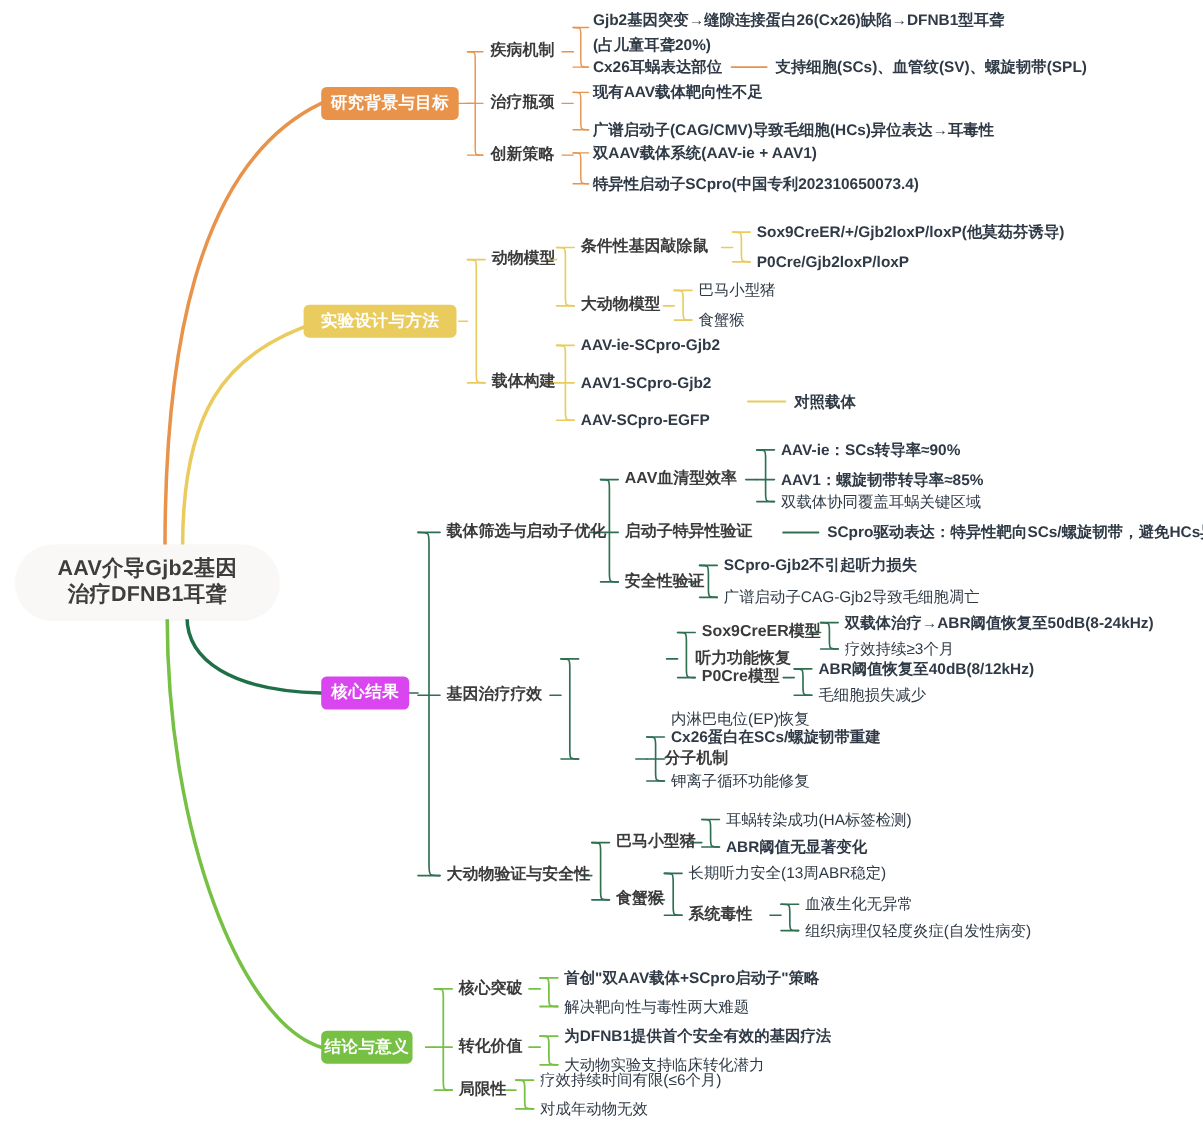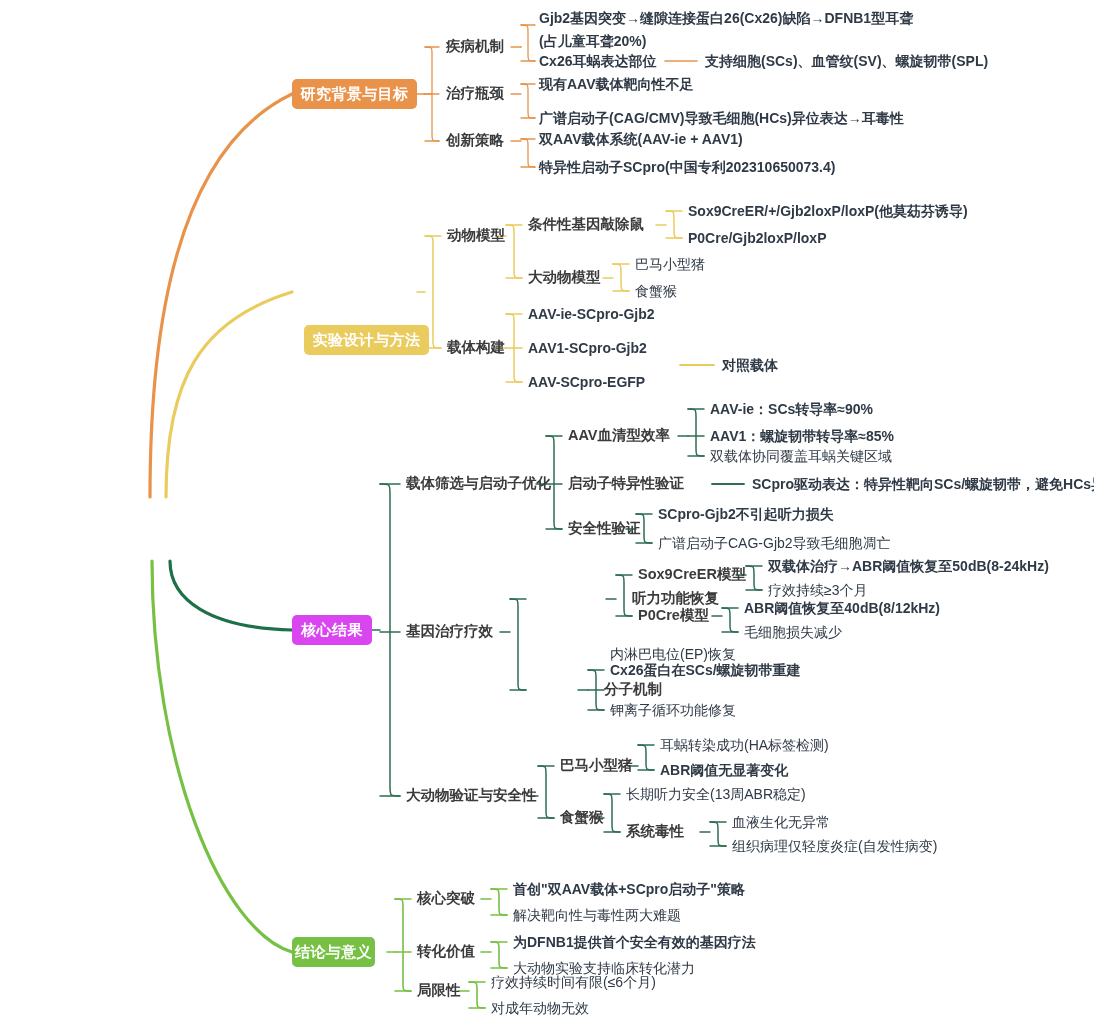--- a/index.html
+++ b/index.html
@@ -213,39 +213,45 @@
       <path d="M491,942 h16" stroke="#76C043" stroke-width="1.6"></path>
       <path d="M491,968 h16" stroke="#76C043" stroke-width="1.6"></path>
 
       <path d="M459,991 h10" stroke="#76C043" stroke-width="1.6"></path>
       <path d="M469,982 C477,982 477,982 477,990 V1000 C477,1008 477,1008 485,1008" stroke="#76C043" stroke-width="1.6"></path>
       <path d="M469,982 h16" stroke="#76C043" stroke-width="1.6"></path>
       <path d="M469,1008 h16" stroke="#76C043" stroke-width="1.6"></path>
     </g>
   </svg>
 
+  <div class="node root">
+    <div>
+      <span class="l1">AAV介导Gjb2基因</span>
+      <span class="l2">治疗DFNB1耳聋</span>
+    </div>
+  </div>
 
   <div class="node branch" style="left:292px;top:79px;width:125px;background:#E8924A;">研究背景与目标</div>
 
   <div class="node sub" style="left:446px;top:47px;">疾病机制</div>
   <div class="node sub" style="left:446px;top:94px;">治疗瓶颈</div>
   <div class="node sub" style="left:446px;top:141px;">创新策略</div>
 
   <div class="node leaf b" style="left:539px;top:18px;">Gjb2基因突变→缝隙连接蛋白26(Cx26)缺陷→DFNB1型耳聋</div>
   <div class="node leaf b" style="left:539px;top:41px;">(占儿童耳聋20%)</div>
   <div class="node leaf b" style="left:539px;top:61px;">Cx26耳蜗表达部位</div>
   <div class="node tail" style="left:705px;top:61px;">支持细胞(SCs)、血管纹(SV)、螺旋韧带(SPL)</div>
 
   <div class="node leaf b" style="left:539px;top:84px;">现有AAV载体靶向性不足</div>
   <div class="node leaf b" style="left:539px;top:118px;">广谱启动子(CAG/CMV)导致毛细胞(HCs)异位表达→耳毒性</div>
 
   <div class="node leaf b" style="left:539px;top:139px;">双AAV载体系统(AAV-ie + AAV1)</div>
   <div class="node leaf b" style="left:539px;top:167px;">特异性启动子SCpro(中国专利202310650073.4)</div>
 
-  <div class="node branch" style="left:304px;top:277px;width:125px;background:#EACC5E;margin-top:48px;">实验设计与方法</div>
+  <div class="node branch" style="left:276px;top:277px;width:139px;background:#EACC5E;">实验设计与方法</div>
 
   <div class="node sub" style="left:447px;top:236px;">动物模型</div>
   <div class="node sub" style="left:447px;top:348px;">载体构建</div>
 
   <div class="node sub" style="left:528px;top:225px;">条件性基因敲除鼠</div>
   <div class="node sub" style="left:528px;top:278px;">大动物模型</div>
 
   <div class="node leaf2 b" style="left:688px;top:211px;">Sox9CreER/+/Gjb2loxP/loxP(他莫苭芬诱导)</div>
   <div class="node leaf2 b" style="left:688px;top:238px;">P0Cre/Gjb2loxP/loxP</div>
 

